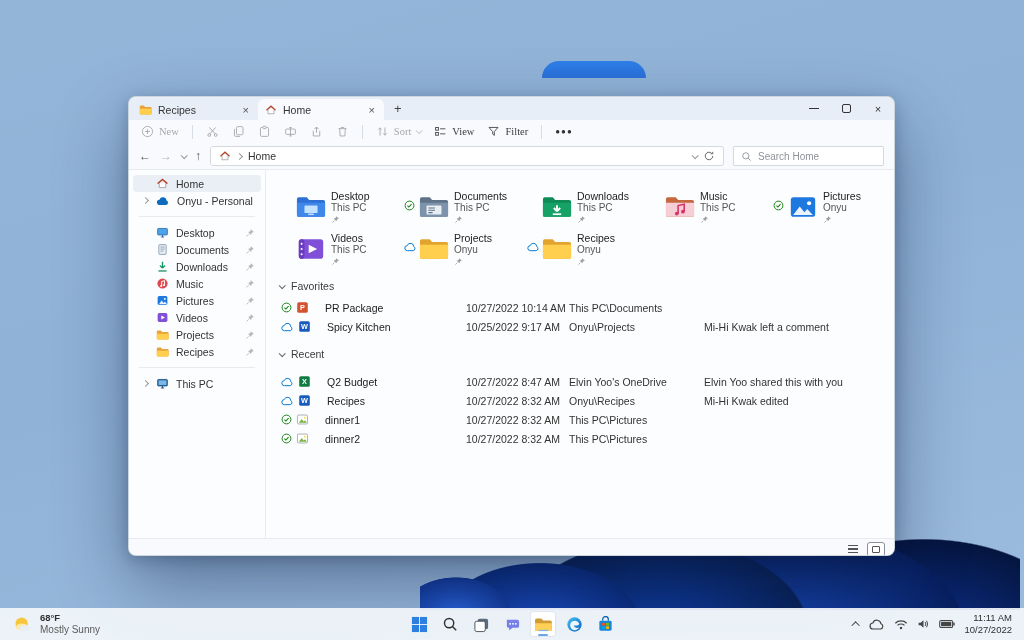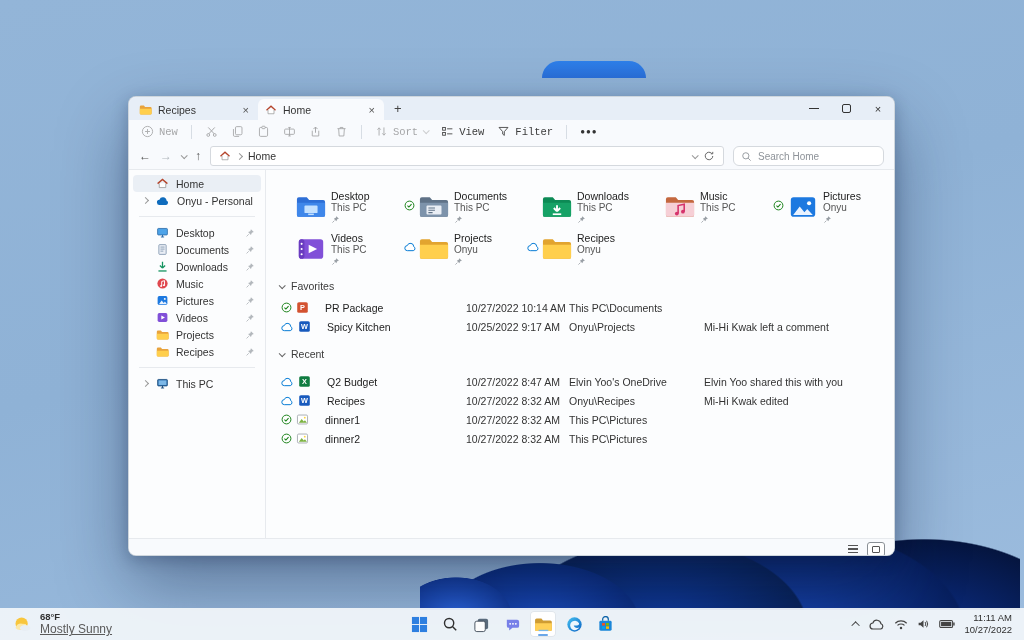--- a/index.html
+++ b/index.html
@@ -30,38 +30,38 @@
   .tab.active{background:#f8fafd;}
   .tab-label{flex:1;white-space:nowrap;overflow:hidden;}
   .tab-close{color:#555;font-size:11px;padding:0 2px;cursor:default;}
   .tab-add{font-size:13px;color:#444;padding:0 10px;align-self:center;}
   .caption{margin-left:auto;display:flex;align-items:center;align-self:stretch;}
   .cap-btn{width:32px;height:100%;display:flex;align-items:center;justify-content:center;color:#333;font-size:11px;}
   .cap-min{width:10px;height:1px;background:#333;display:inline-block;}
   .cap-max{width:9px;height:9px;border:1px solid #333;border-radius:2px;display:inline-block;}
 
   .toolbar{height:23px;background:#f8fafd;display:flex;align-items:center;padding:0 12px;gap:13px;}
-  .tbtn{display:flex;align-items:center;gap:5px;font-size:10.5px;color:#3c3c3c;background:none;border:none;font-family:Liberation Mono, monospace;}
+  .tbtn{display:flex;align-items:center;gap:5px;font-size:10.5px;color:#3c3c3c;background:none;border:none;font-family:Liberation Serif, serif;}
   .tbtn.dis{opacity:.45;}
   .tibtn{background:none;border:none;display:flex;align-items:center;opacity:.5;}
   .tibtn.en{opacity:1;}
   .tsep{width:1px;height:14px;background:#d7dde4;}
   .more-dots{font-size:8px;letter-spacing:1px;color:#333;opacity:1;}
 
   .addressbar{height:27px;background:#f8fafd;border-bottom:1px solid #e7eaee;display:flex;align-items:center;padding:0 10px;gap:9px;}
   .nav-a{font-size:12px;background:none;border:none;color:#555;line-height:1;}
   .nav-a.dim{color:#b0b6bc;}
   .chev{width:5px;height:5px;border-right:1.3px solid #666;border-bottom:1.3px solid #666;display:inline-block;}
   .chev.down{transform:rotate(45deg) translateY(-1px);}
   .chev.right{transform:rotate(-45deg);}
   .chev.lite{border-color:#999;}
   .addrbox{flex:1;height:20px;border:1px solid #d5d9de;border-radius:3px;background:#fff;
     display:flex;align-items:center;gap:6px;padding:0 8px;font-size:10.5px;color:#333;}
   .addr-spacer{flex:1;}
-  .searchbox{width:151px;height:20px;border:1px solid #d5d9de;border-radius:6px;background:#fff;
+  .searchbox{width:151px;height:20px;border:1px solid #d5d9de;border-radius:1px;background:#fff;
     display:flex;align-items:center;gap:6px;padding:0 7px;}
   .searchbox input{border:none;outline:none;width:100%;font-size:10px;color:#333;font-family:inherit;background:transparent;}
   .searchbox input::placeholder{color:#8e9399;}
 
   .body{display:flex;height:368px;background:#fcfdfe;}
   .sidebar{width:137px;border-right:1px solid #e7eaee;padding-top:5px;}
   .side-item{display:flex;align-items:center;gap:7px;height:17px;padding:0 6px 0 8px;margin:0 4px;
     font-size:10.5px;color:#333;border-radius:4px;}
   .side-item.sel{background:#eaeff5;}
   .side-item .lbl{flex:1;white-space:nowrap;overflow:hidden;}
@@ -88,21 +88,21 @@
   .view-lines i{width:10px;height:1.4px;background:#555;display:block;}
   .view-big{width:18px;height:15px;border:1px solid #8a9096;border-radius:3px;display:flex;align-items:center;justify-content:center;background:#fff;}
   .view-big i{width:8px;height:7px;border:1.2px solid #555;border-radius:1px;display:block;}
 
   
   .taskbar{position:absolute;left:0;top:608px;width:1024px;height:32px;z-index:5;
     background:rgba(242,246,250,.93);display:flex;align-items:center;}
   .weather{display:flex;align-items:center;gap:7px;padding-left:12px;width:220px;}
   .wtxt{display:flex;flex-direction:column;line-height:1.25;}
   .wtemp{font-size:9.5px;color:#2f2f2f;font-weight:bold;}
-  .wcond{font-size:12px;color:#5a5a5a;text-decoration:underline;}
+  .wcond{font-size:10px;color:#5a5a5a;}
   .tb-center{position:absolute;left:50%;top:0;height:32px;transform:translateX(-50%);display:flex;align-items:center;gap:5px;}
   .tb-btn{width:26px;height:26px;border-radius:4px;display:flex;align-items:center;justify-content:center;position:relative;}
   .tb-btn.active{background:#fff;box-shadow:0 0 0 1px #e0e6ec inset;}
   .tb-btn.active::after{content:"";position:absolute;bottom:1px;left:8px;width:10px;height:2px;border-radius:2px;background:#6aa7e8;}
   .tray{margin-left:auto;display:flex;align-items:center;gap:9px;padding-right:12px;}
   .clock{display:flex;flex-direction:column;align-items:flex-end;line-height:1.3;}
   .clock span{font-size:9.5px;color:#2f2f2f;}
   .chev-up{width:6px;height:6px;border-right:1.3px solid #444;border-bottom:1.3px solid #444;transform:rotate(-135deg) translateY(-2px);display:inline-block;}
 
   svg{display:block;}

